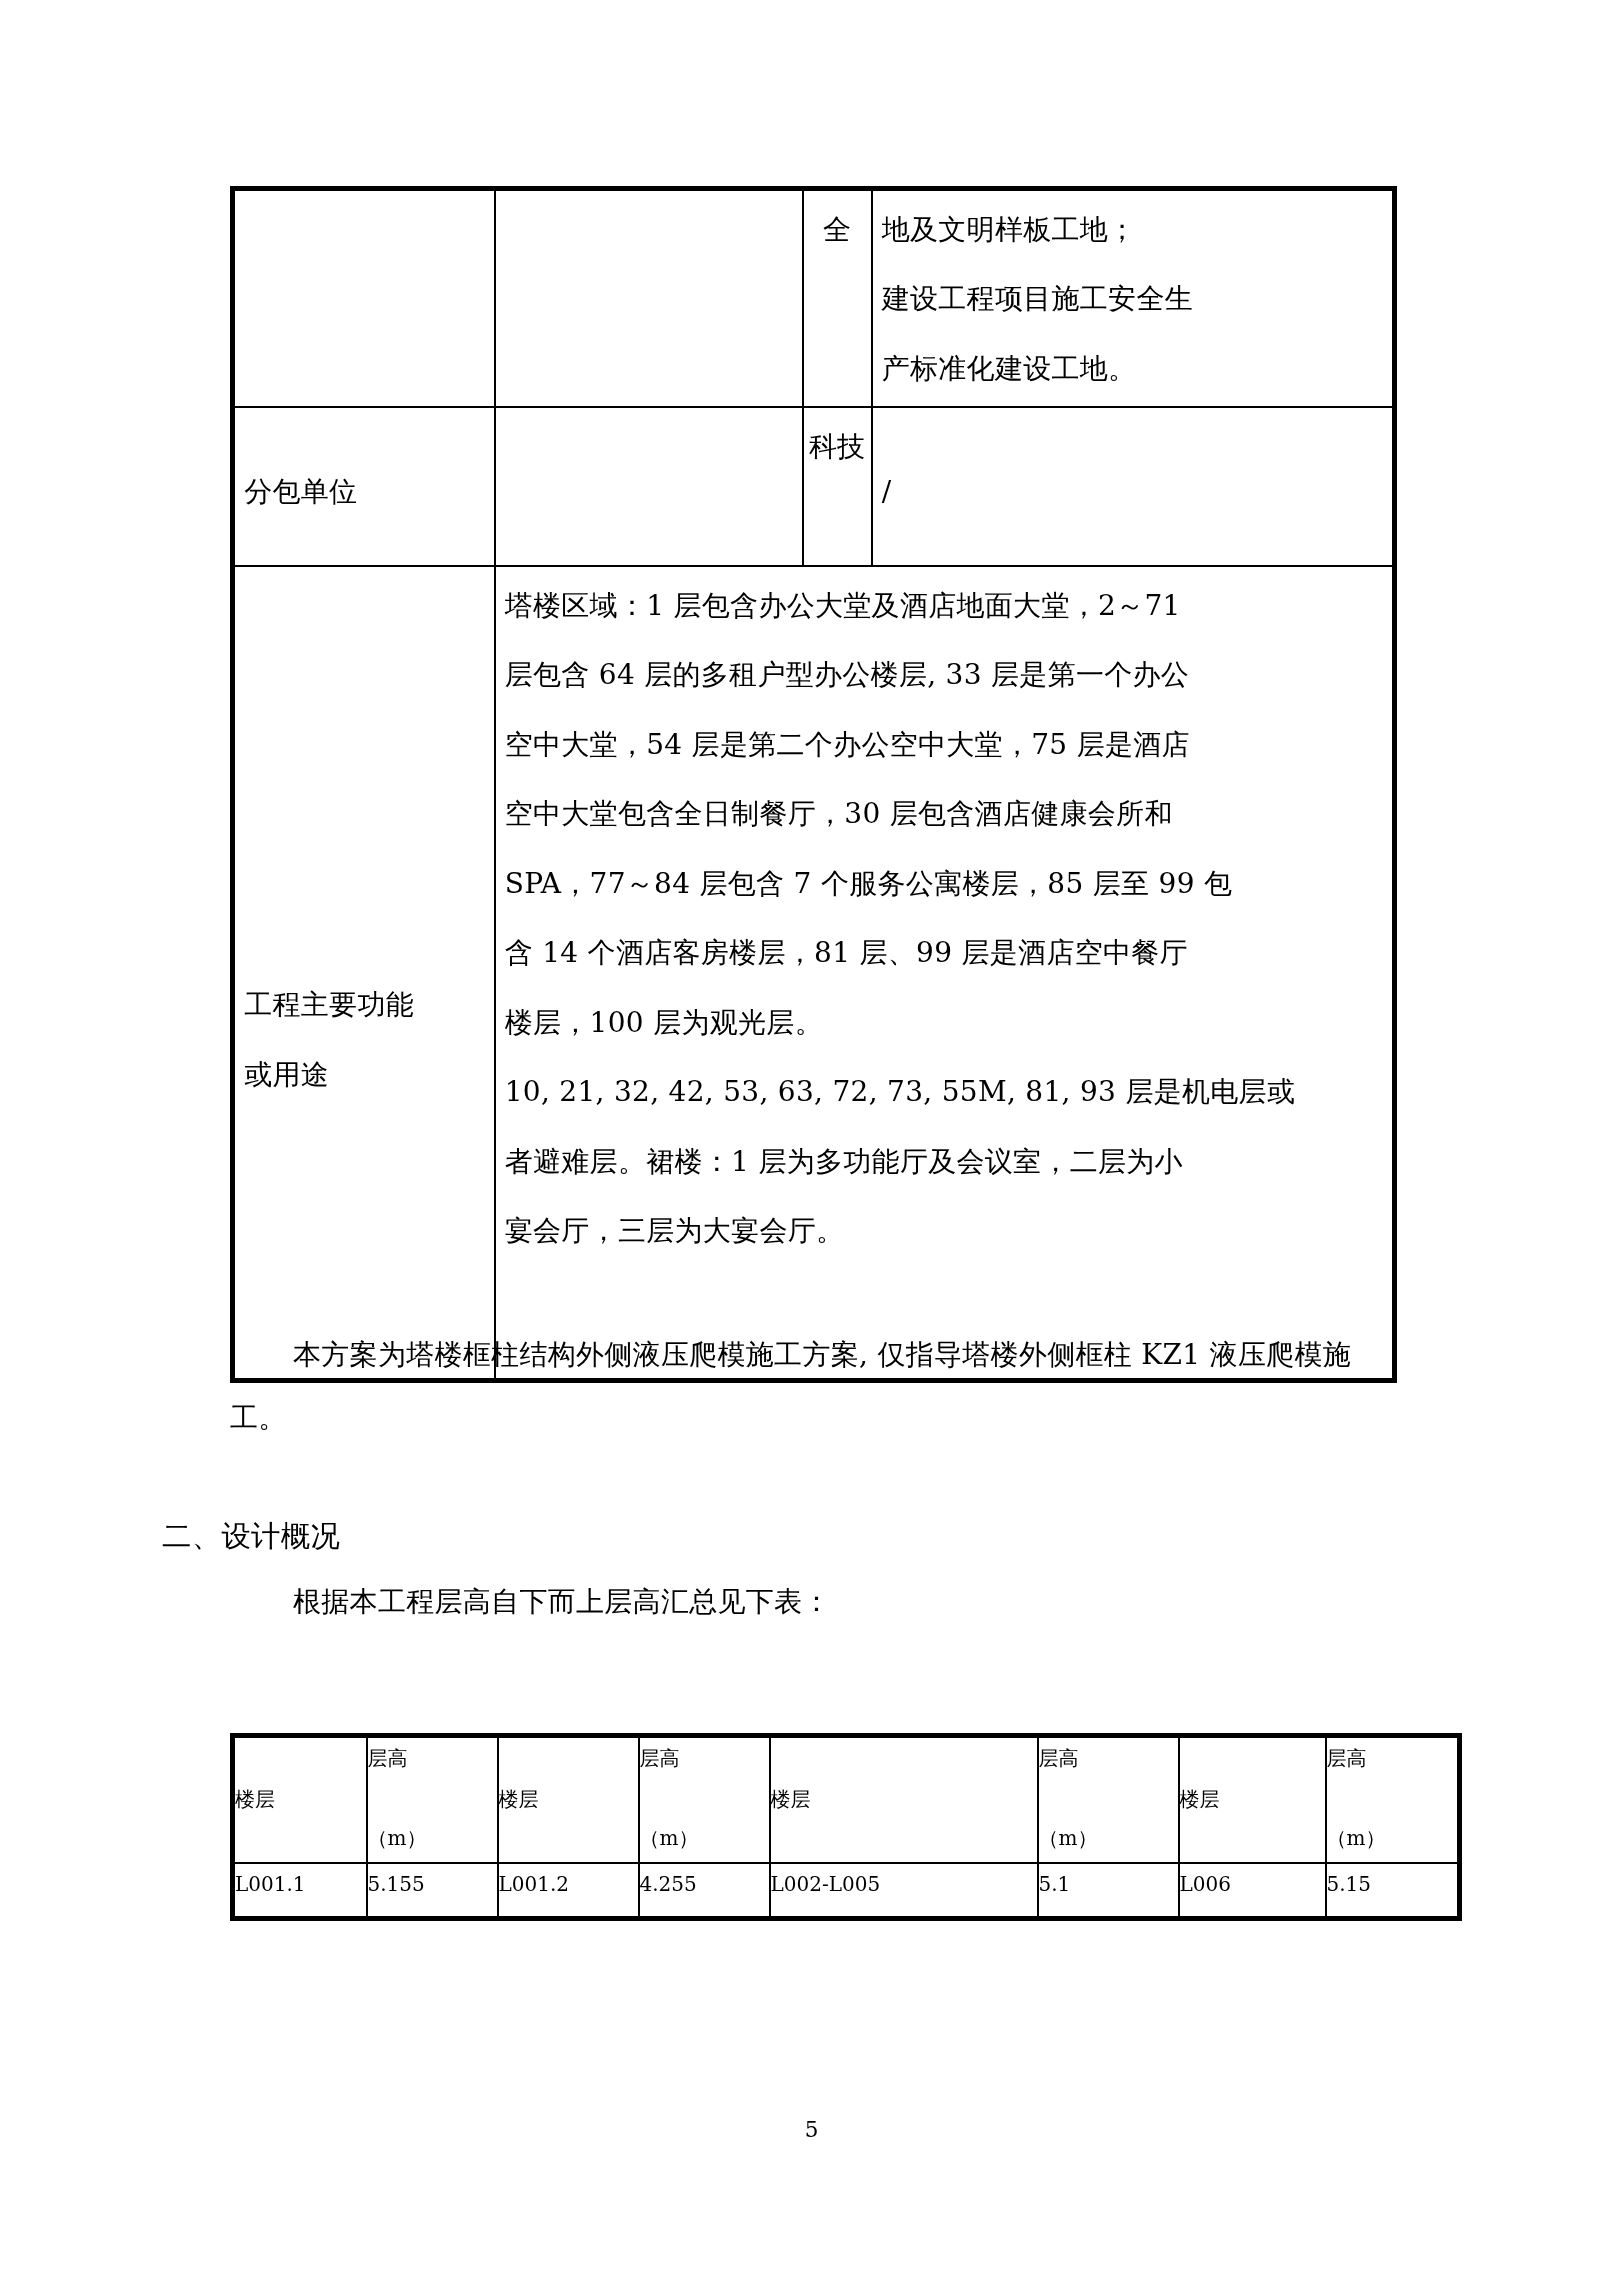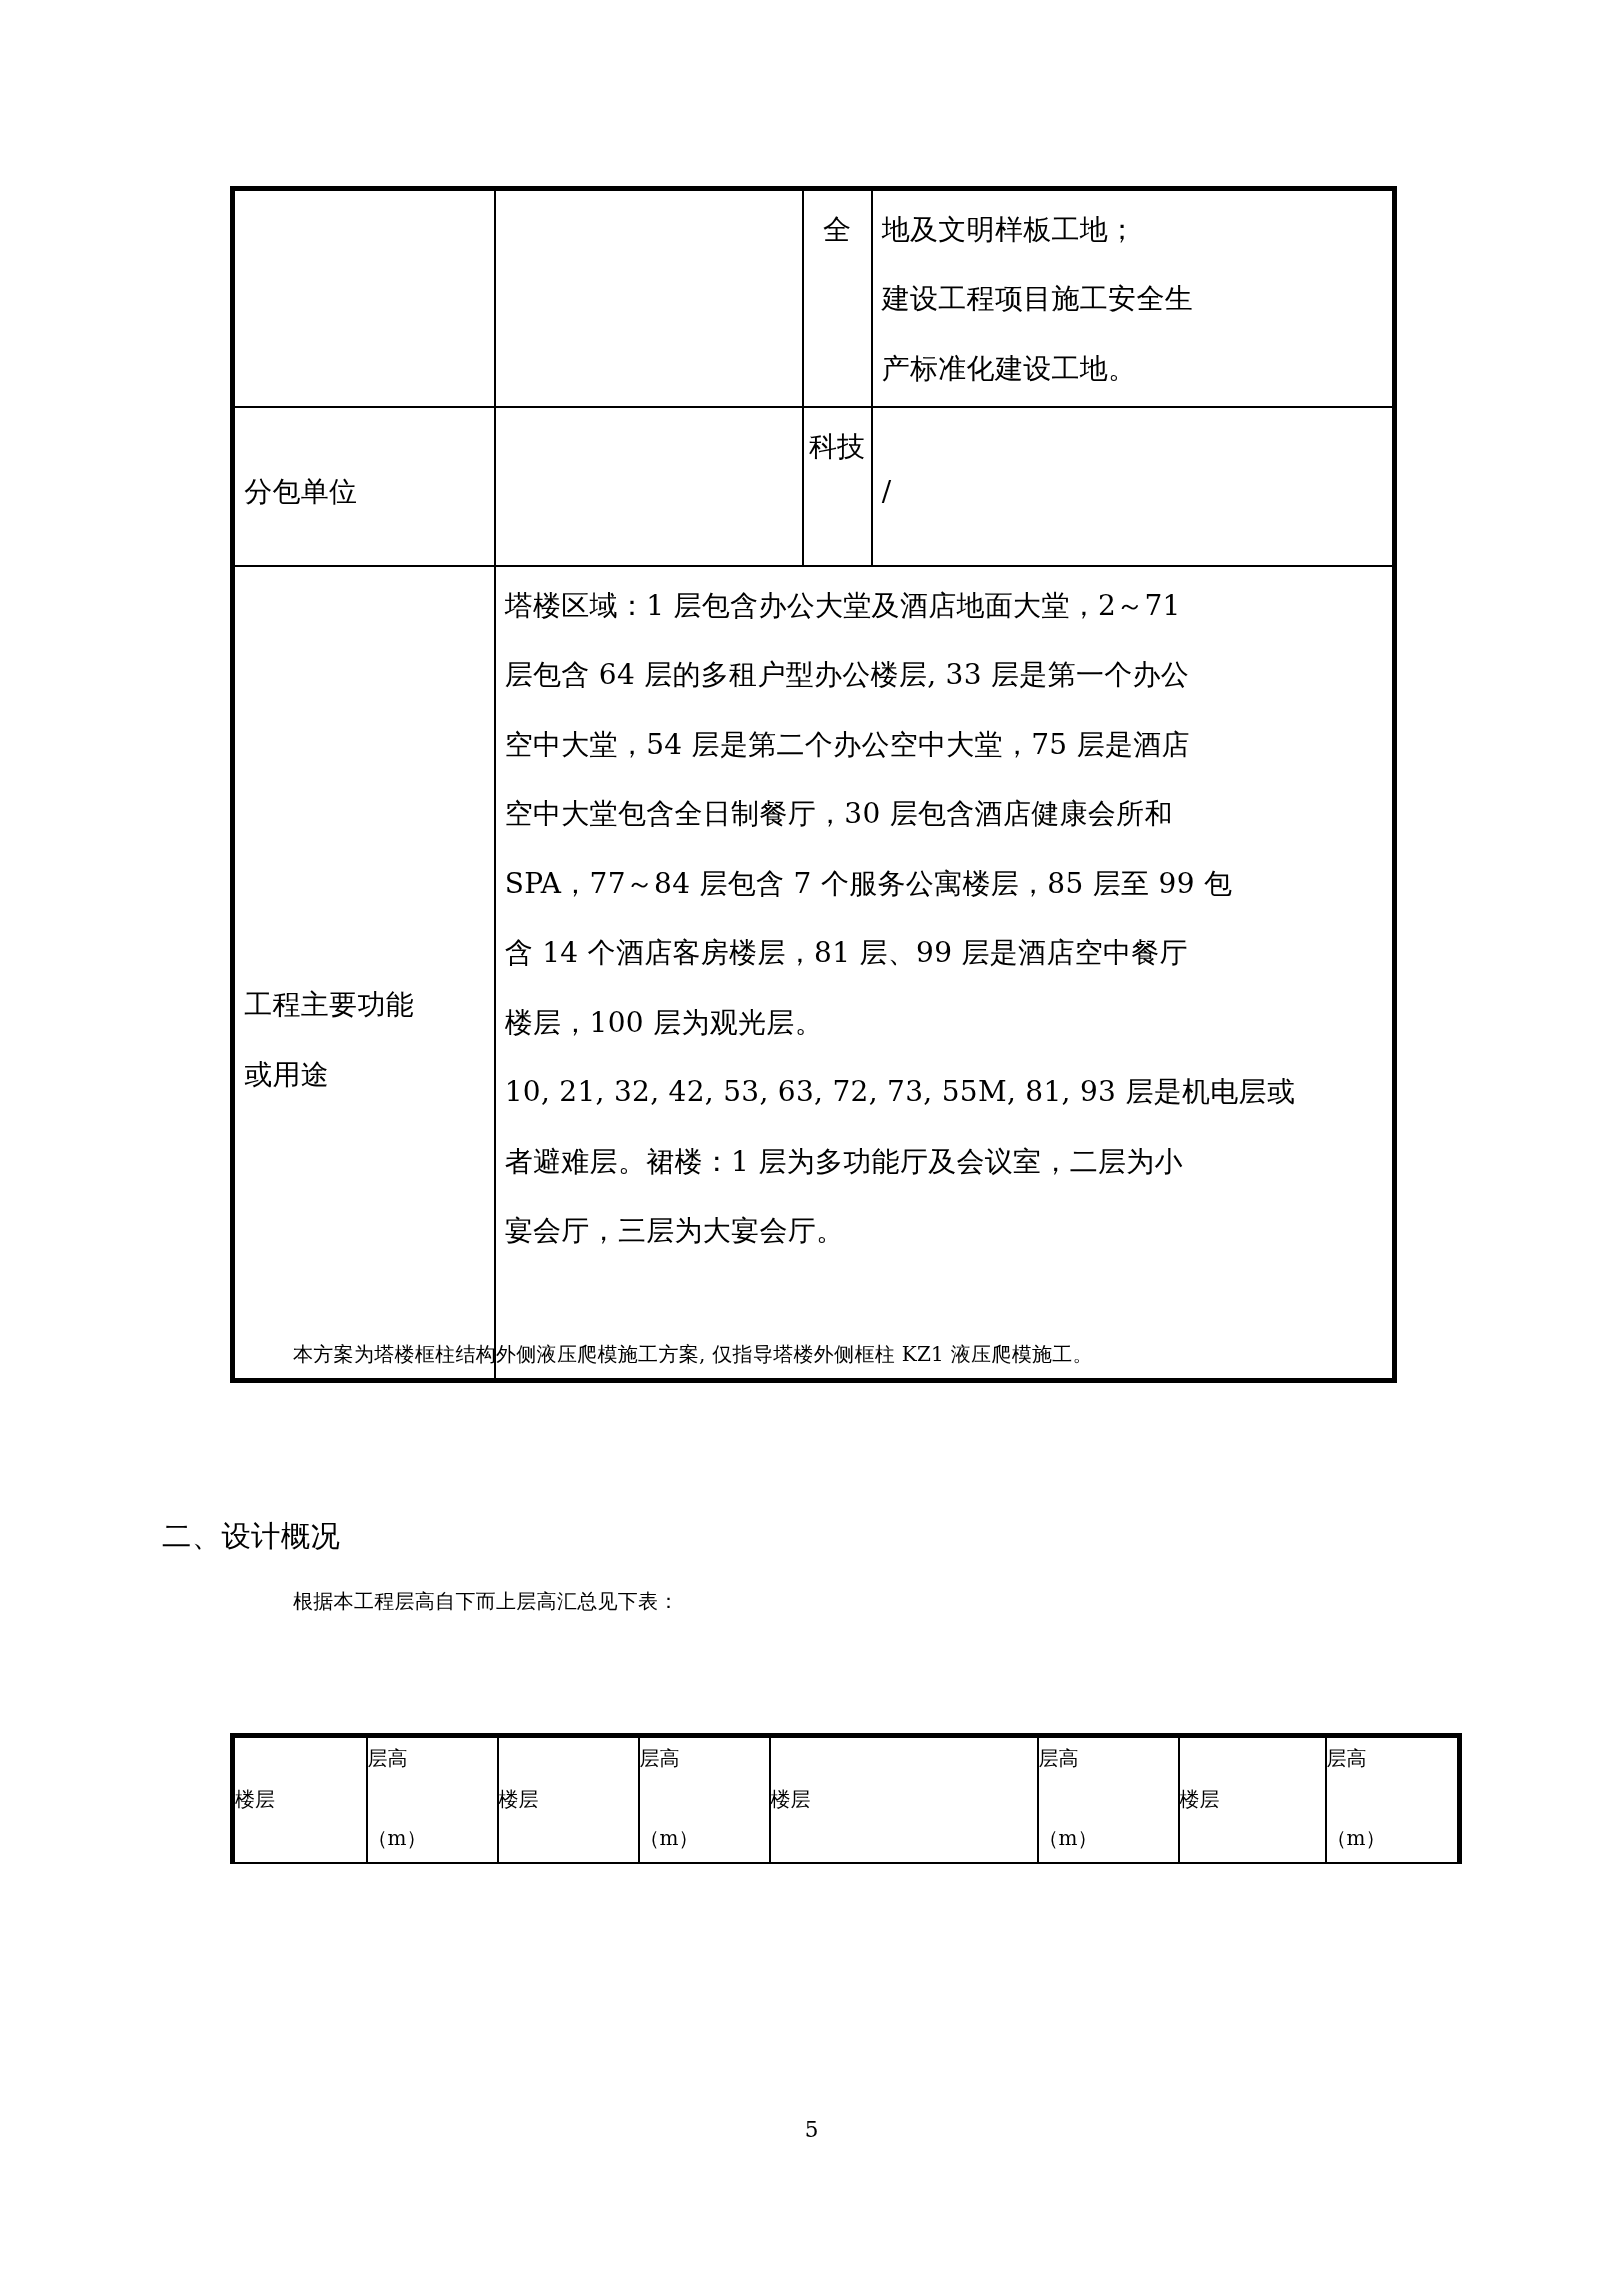--- a/index.html
+++ b/index.html
@@ -84,21 +84,21 @@
   }
   .fh-cell {
     padding: 14.4px 7.9px 14.4px 9.2px;
     height: 52px;
   }
   .fh-head .lbl2 { display:block; }
 
   
   .para {
     position: absolute;
-    font-size: 20px;
+    font-size: 28px;
     line-height: 63px;
     letter-spacing: 0.3px;
     font-family: "DejaVu Serif", "Liberation Serif", serif;
     white-space: pre-wrap;
   }
   #para-scope {
     left: 230px;
     top: 1323px;
     width: 1171px;
     text-indent: 63px;
@@ -254,19 +254,29 @@
         <td class="frame-top fh-head">
           <span class="lbl2" style="display:block;padding-top:41px">楼层</span>
         </td>
         <td class="frame-top frame-right fh-head">
           <span class="lbl2">层高</span>
           <span class="lbl2" style="padding-top:39px;display:block">（m）</span>
         </td>
       </tr>
 
 
+      <tr>
+        <td class="frame-left frame-bottom fh-cell">L001.1</td>
+        <td class="frame-bottom fh-cell">5.155</td>
+        <td class="frame-bottom fh-cell">L001.2</td>
+        <td class="frame-bottom fh-cell">4.255</td>
+        <td class="frame-bottom fh-cell">L002-L005</td>
+        <td class="frame-bottom fh-cell">5.1</td>
+        <td class="frame-bottom fh-cell">L006</td>
+        <td class="frame-right frame-bottom fh-cell">5.15</td>
+      </tr>
     </tbody>
   </table>
 
   <div id="page-number">5</div>
 
 </div>
 
 
 </body></html>

